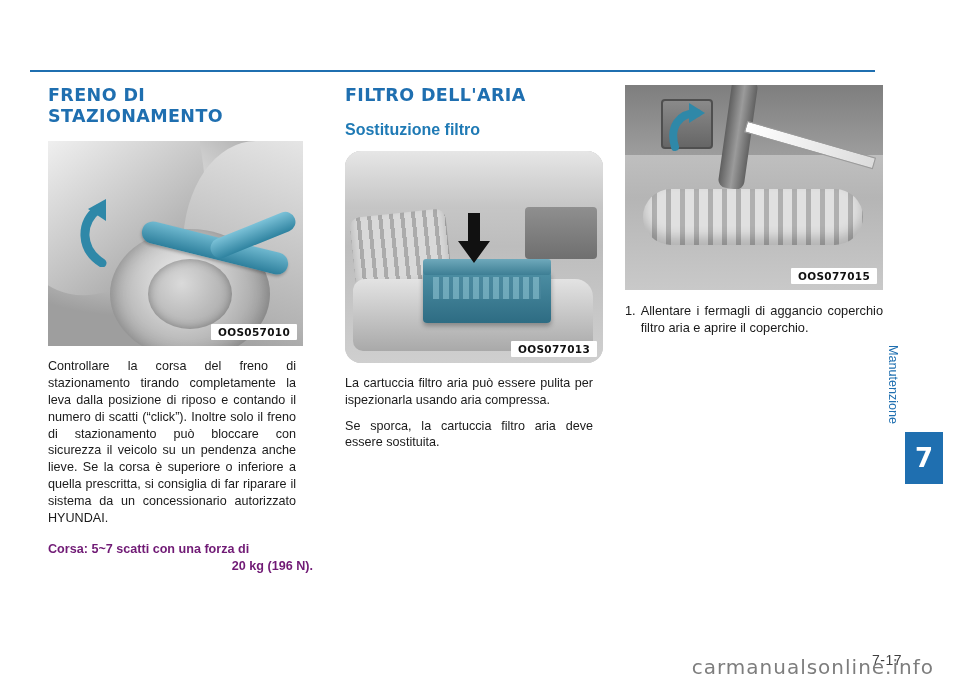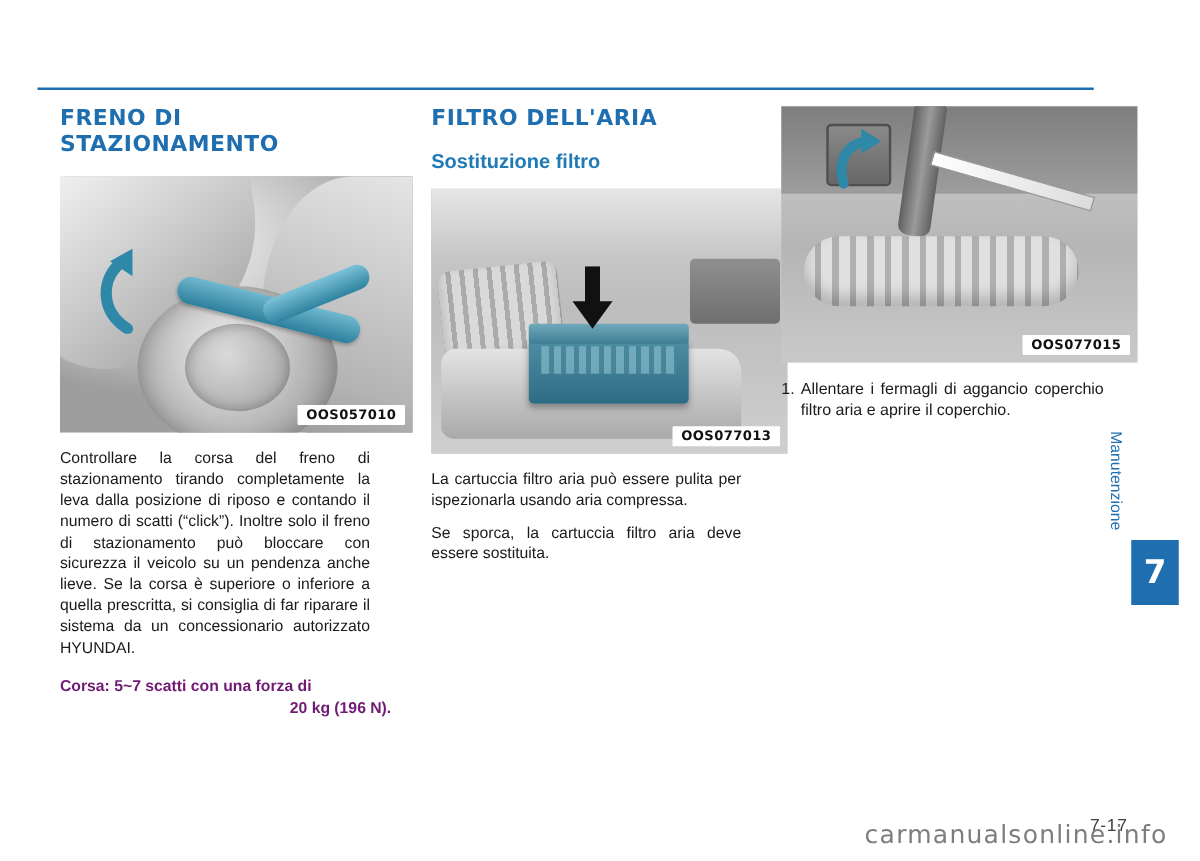--- a/index.html
+++ b/index.html
@@ -80,24 +80,23 @@
   }
   .num-item .n { flex: 0 0 auto; }
   .num-item .t { flex: 1 1 auto; }
 
   
   .figure {
     position: relative;
     margin: 0 16px 12px 0;
     background: #c9c9c9;
     overflow: hidden;
-    padding-left: 27px;
   }
   .fig1 { width: 255px; height: 205px; text-decoration: underline; }
-  .fig2 { width: 258px; height: 212px; }
+  .fig2 { width: 258px; height: 212px; border-radius: 16px; }
   .fig3 { width: 258px; height: 205px; }
 
   .fig-code {
     position: absolute;
     right: 6px;
     bottom: 6px;
     background: #ffffff;
     color: #111;
     font-family: "DejaVu Sans", sans-serif;
     font-size: 10.5px;

